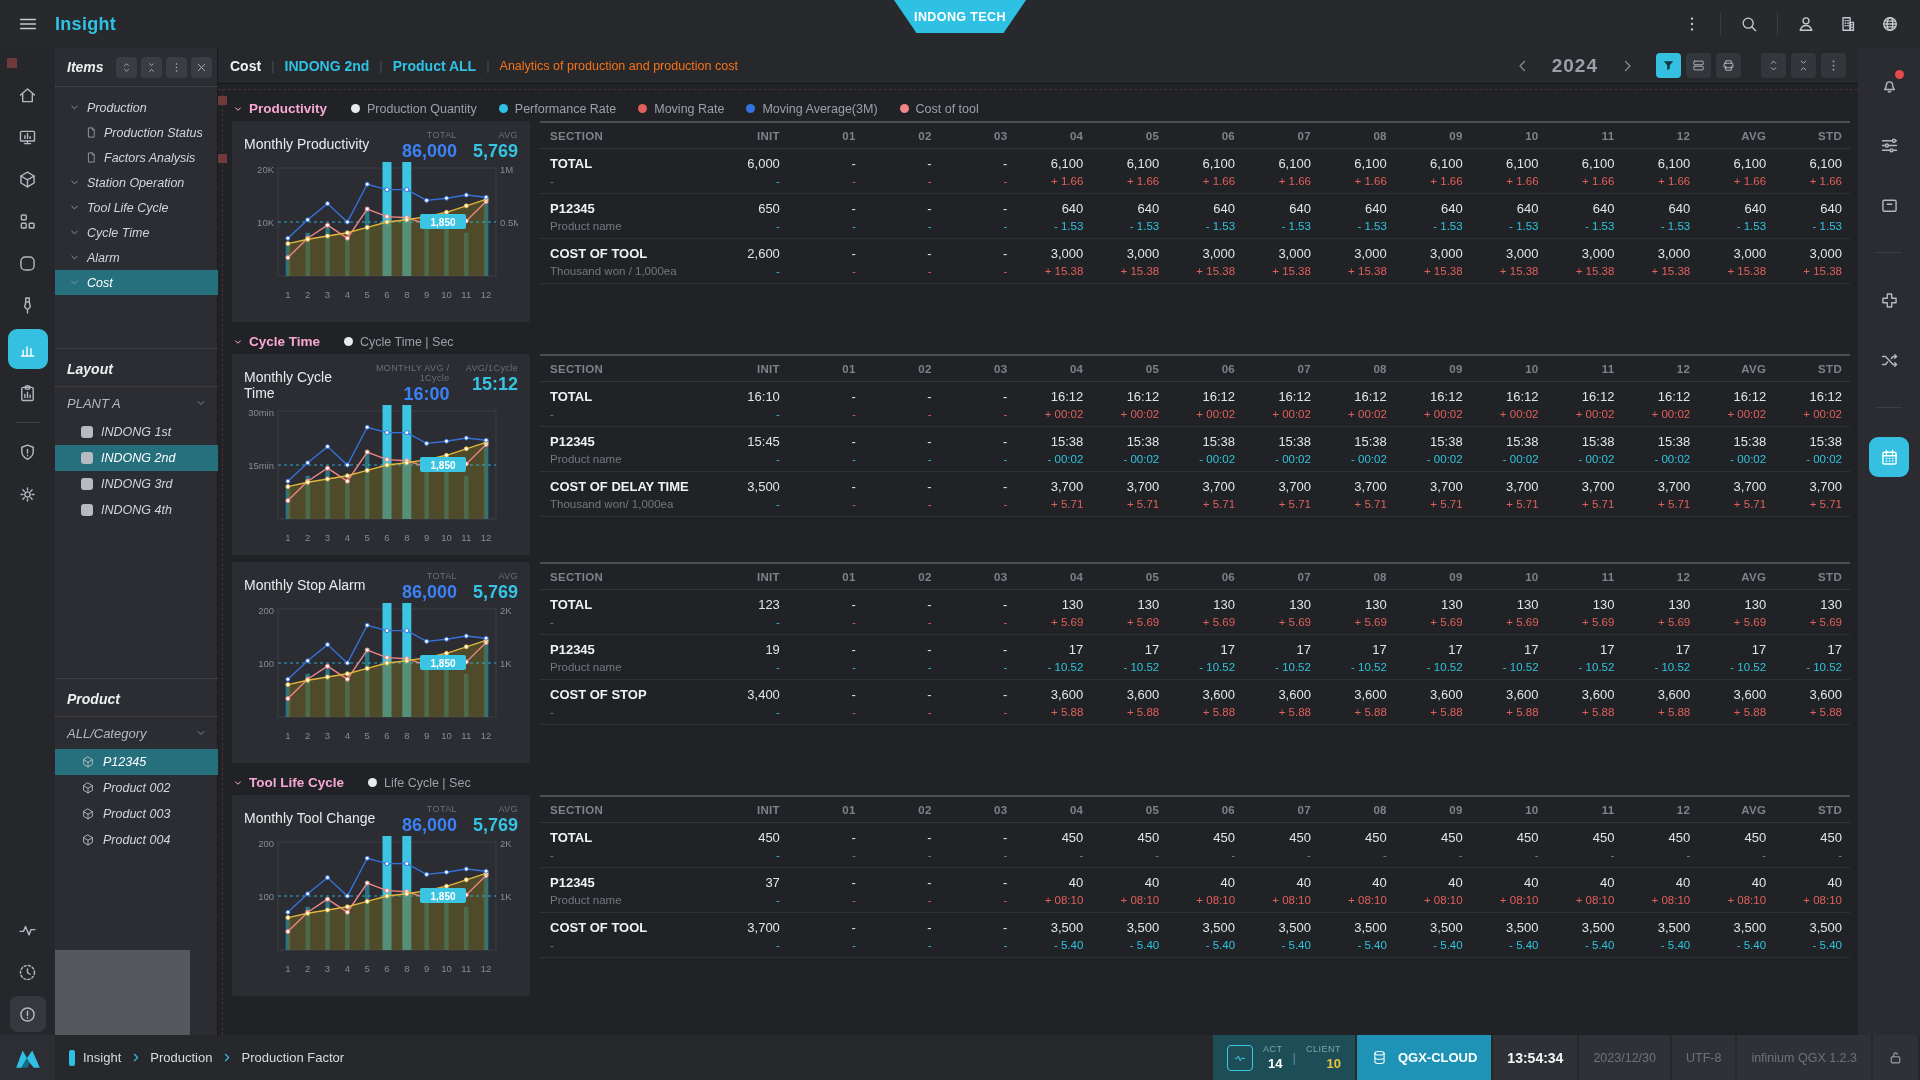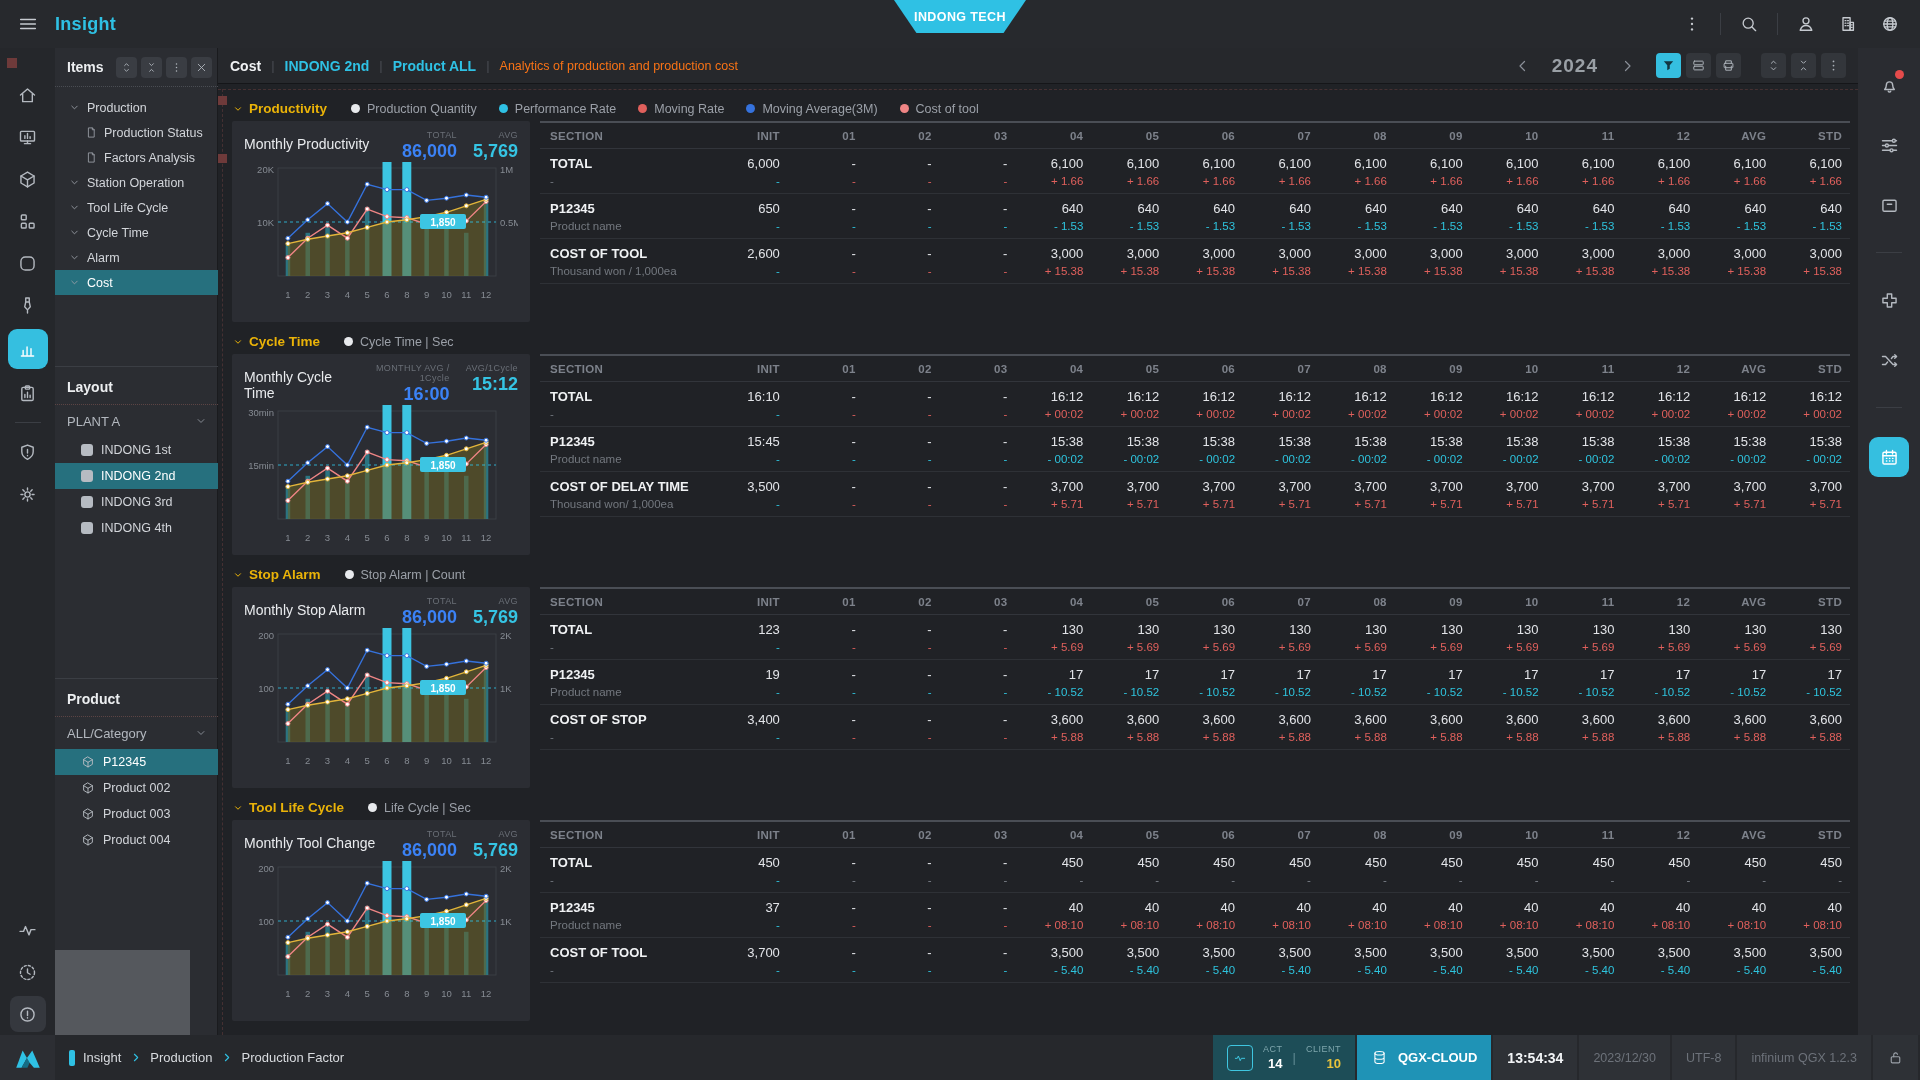--- a/index.html
+++ b/index.html
@@ -29,21 +29,21 @@
   
   .sidebar{left:55px;top:48px;width:163px;height:987px;background:#2b2d32;border-right:1px solid #1a1b1e;box-sizing:border-box;}
   .itemsHead{display:flex;align-items:center;height:38px;padding:0 6px 0 12px;border-bottom:1px dotted #4a4d53;}
   .itemsHead .lbl{font-size:14px;font-weight:700;color:#eceef0;flex:1;}
   .miniBtn{width:21px;height:21px;background:#3a3d43;border-radius:4px;display:flex;align-items:center;justify-content:center;color:#b4b9c0;margin-left:4px;cursor:pointer;}
   .tree{padding-top:8px;}
   .trow1{display:flex;align-items:center;height:25px;padding-left:13px;gap:6px;font-size:12.5px;color:#d2d5da;cursor:pointer;}
   .trow1.child{padding-left:30px;}
   .trow1.sel{background:#26707e;color:#fff;}
   .trow1 .tic{color:#9ba0a8;display:flex;}
-  .sideSec{position:absolute;left:0;width:163px;}
+  .sideSec{position:absolute;left:0;width:163px;font-style:italic;}
   .sideSecHead{font-size:14px;font-weight:700;color:#eceef0;padding:12px 12px 9px 12px;border-top:1px solid #3b3e44;border-bottom:1px dotted #5c4444;}
   .selRow{display:flex;align-items:center;height:32px;padding:0 10px 0 12px;font-size:13px;color:#b3b8bf;cursor:pointer;}
   .selRow .cv{margin-left:auto;color:#8a8f98;display:flex;}
   .optRow{display:flex;align-items:center;height:26px;padding-left:26px;gap:8px;font-size:12.5px;color:#d2d5da;cursor:pointer;}
   .optRow.sel{background:#26707e;color:#fff;}
   .chk{width:12px;height:12px;border-radius:3px;background:#b6bbc2;flex:0 0 auto;}
   .optRow .oic{color:#b6bbc2;display:flex;}
   .greyBlock{position:absolute;left:0;bottom:0;width:135px;height:85px;background:#55585d;}
   
   .main{left:218px;top:48px;width:1640px;height:987px;background:#202226;}
@@ -58,21 +58,21 @@
   .tbtn{width:25px;height:25px;background:#33363b;border-radius:4px;display:flex;align-items:center;justify-content:center;color:#aab0b7;cursor:pointer;}
   .tbtn.active{background:#35bfe0;color:#123642;}
   .tgap{width:8px;}
   .content{position:absolute;top:36px;left:0;right:0;bottom:0;padding:12px 8px 0 14px;box-sizing:border-box;}
   .hguide{position:absolute;top:5px;left:0;right:0;border-top:1px dashed #5f3a3a;opacity:.6;}
   .vguide{position:absolute;top:5px;bottom:0;left:4px;border-left:1px dashed #5f3a3a;opacity:.6;}
   .gsq{position:absolute;width:9px;height:9px;background:#6e3a3a;left:0;}
   
   .section{margin-bottom:7px;}
   .secHead{height:25px;display:flex;align-items:center;gap:10px;}
-  .secTitle{color:#eab308;font-size:13.5px;font-weight:700;display:flex;align-items:center;gap:5px;cursor:pointer;}
+  .secTitle{color:#f9a8d4;font-size:13.5px;font-weight:700;display:flex;align-items:center;gap:5px;cursor:pointer;}
   .legend{display:flex;align-items:center;gap:22px;margin-left:14px;}
   .litem{display:flex;align-items:center;gap:7px;font-size:12.5px;color:#9ba0a8;cursor:pointer;}
   .ldot{width:9px;height:9px;border-radius:50%;}
   .secBody{display:flex;gap:10px;height:201px;}
   .card{width:298px;box-sizing:border-box;background:#2b2d33;border-radius:2px;padding:9px 12px 2px 12px;flex:0 0 auto;}
   .cardHead{display:flex;align-items:flex-start;}
   .cardTitle{font-size:14px;color:#e9ebee;padding-top:6px;}
   .stats{margin-left:auto;display:flex;gap:16px;}
   .stat{text-align:right;}
   .stat .sl{font-size:9px;color:#6a6f77;letter-spacing:.4px;}
@@ -376,21 +376,21 @@
           <div class="trow1 sel">
             <div class="tic">
               <svg viewBox="0 0 24 24" width="13" height="13" fill="none" stroke="currentColor" stroke-width="1.6" stroke-linecap="round" stroke-linejoin="round">
                 <path d="M7 9.5l5 5 5-5"></path>
               </svg>
             </div>
             <span>Cost</span>
           </div>
         </div>
     </div>
-    <div class="sideSec" style="top:318px;">
+    <div class="sideSec" style="top:300px;">
       <div class="sideSecHead">Layout</div>
       <div class="selRow" id="plantSel">
         <span>PLANT A</span>
         <span class="cv" id="plantChev">
             <svg viewBox="0 0 24 24" width="14" height="14" fill="none" stroke="currentColor" stroke-width="1.6" stroke-linecap="round" stroke-linejoin="round">
               <path d="M7 9.5l5 5 5-5"></path>
             </svg>
           </span>
       </div>
       <div id="layoutOpts">
@@ -1191,36 +1191,20 @@
                   </div>
                   <div class="td num">
                     <div class="cv">3,700</div>
                     <div class="cs" style="color: rgb(224, 96, 92);">+ 5.71</div>
                   </div>
                 </div>
               </div>
             </div>
           </div>
           <div class="section">
-            <div class="secHead">
-              <div class="secTitle">
-                <div>
-                  <svg viewBox="0 0 24 24" width="12" height="12" fill="none" stroke="currentColor" stroke-width="2" stroke-linecap="round" stroke-linejoin="round">
-                    <path d="M7 9.5l5 5 5-5"></path>
-                  </svg>
-                </div>
-                <span>Stop Alarm</span>
-              </div>
-              <div class="legend">
-                <div class="litem">
-                  <div class="ldot" style="background: rgb(232, 234, 237);"></div>
-                  <span>Stop Alarm | Count</span>
-                </div>
-              </div>
-            </div>
             <div class="secBody">
               <div class="card">
                 <div class="cardHead">
                   <div class="cardTitle">Monthly Stop Alarm</div>
                   <div class="stats">
                     <div class="stat">
                       <div class="sl">TOTAL</div>
                       <div class="sv">86,000</div>
                     </div>
                     <div class="stat">

